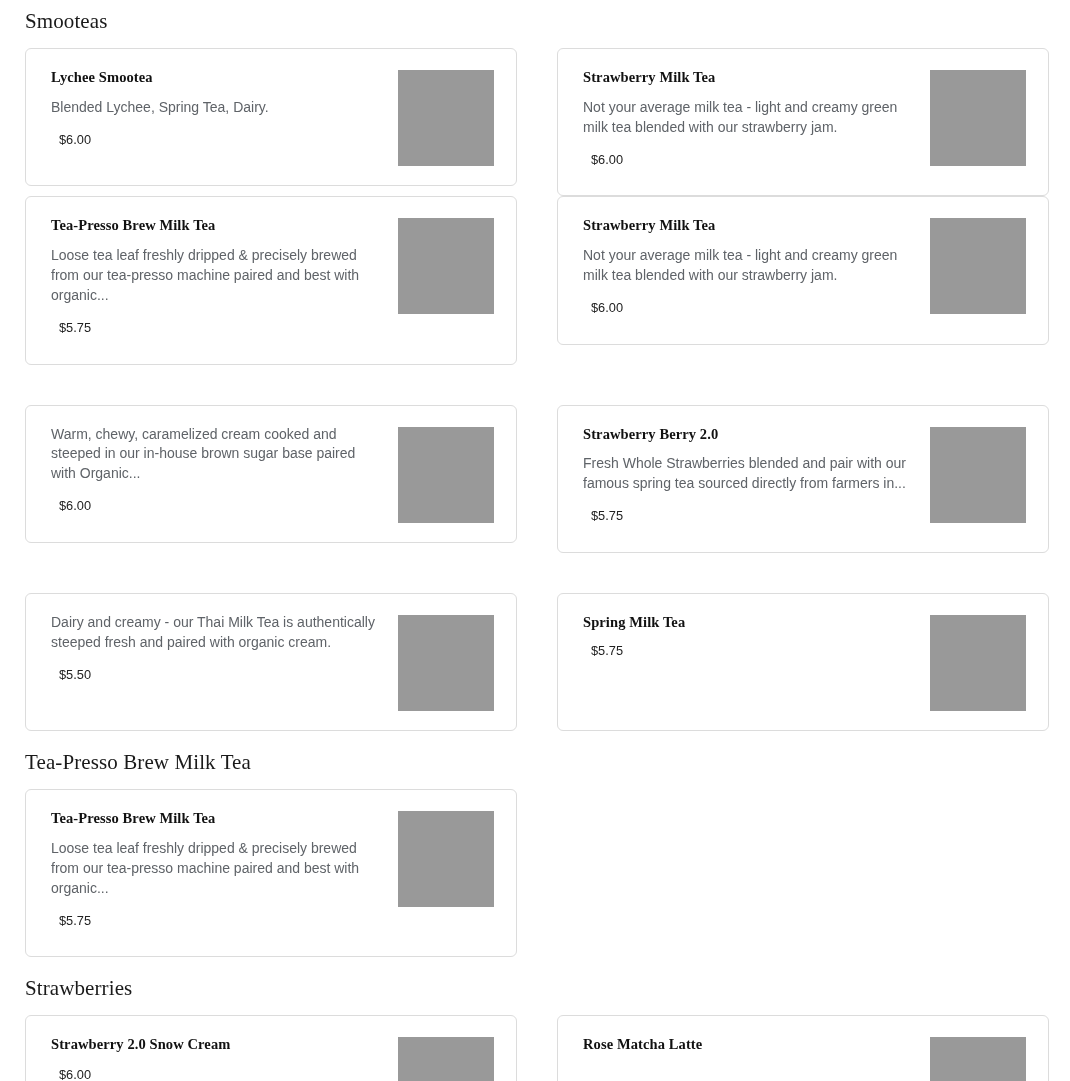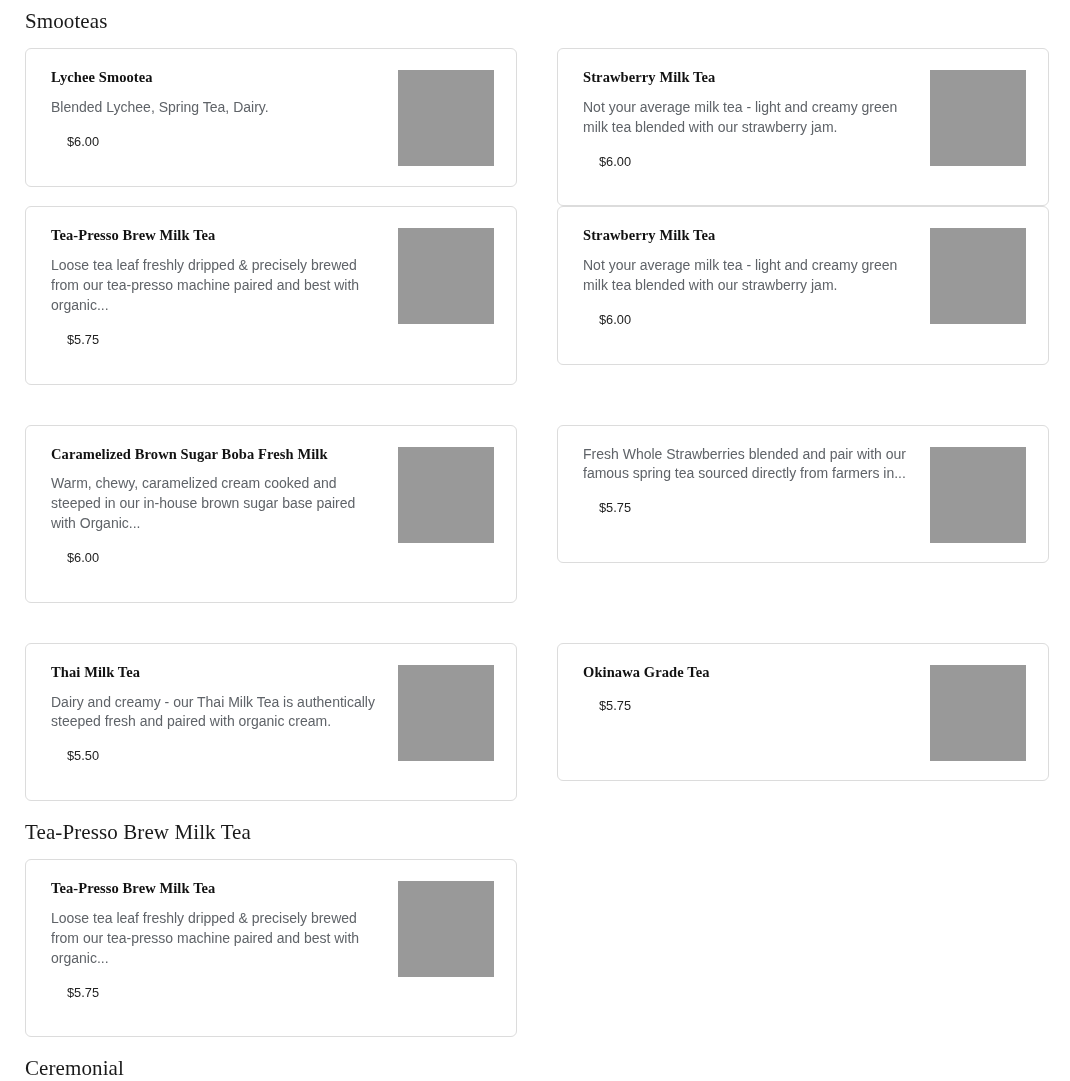--- a/index.html
+++ b/index.html
@@ -80,21 +80,21 @@
     line-height: 1.42;
     margin: 0 0 14px 0;
     max-width: 330px;
   }
 
   .item-price {
     font-family: "Liberation Sans", sans-serif;
     font-size: 12.8px;
     color: #222222;
     line-height: 1.3;
-    margin: 16px;
+    margin: 8px;
   }
 
   .item-thumb {
     flex: 0 0 auto;
     width: 96px;
     height: 96px;
     background: #999999;
     margin-top: 2px;
   }
 
@@ -147,47 +147,46 @@
         <div class="card-text">
           <div class="item-name">Strawberry Milk Tea</div>
           <div class="item-desc">Not your average milk tea - light and creamy green milk tea blended with our strawberry jam.</div>
           <div class="item-price">$6.00</div>
         </div>
         <div class="item-thumb"></div>
       </div>
 
       <div class="menu-card">
         <div class="card-text">
-          <div class="item-name">Caramelized Brown Sugar Boba Fresh Milk</div>
           <div class="item-desc">Warm, chewy, caramelized cream cooked and steeped in our in-house brown sugar base paired with Organic...</div>
           <div class="item-price">$6.00</div>
         </div>
         <div class="item-thumb"></div>
       </div>
 
       <div class="menu-card">
         <div class="card-text">
+          <div class="item-name">Strawberry Berry 2.0</div>
           <div class="item-desc">Fresh Whole Strawberries blended and pair with our famous spring tea sourced directly from farmers in...</div>
           <div class="item-price">$5.75</div>
         </div>
         <div class="item-thumb"></div>
       </div>
 
       <div class="menu-card">
         <div class="card-text">
-          <div class="item-name">Thai Milk Tea</div>
           <div class="item-desc">Dairy and creamy - our Thai Milk Tea is authentically steeped fresh and paired with organic cream.</div>
           <div class="item-price">$5.50</div>
         </div>
         <div class="item-thumb"></div>
       </div>
 
       <div class="menu-card">
         <div class="card-text">
-          <div class="item-name">Okinawa Grade Tea</div>
+          <div class="item-name">Spring Milk Tea</div>
           <div class="item-price">$5.75</div>
         </div>
         <div class="item-thumb"></div>
       </div>
 
     </div>
   </section>
 
   <section class="menu-section">
     <h2 class="section-heading">Tea-Presso Brew Milk Tea</h2>
@@ -199,21 +198,21 @@
           <div class="item-desc">Loose tea leaf freshly dripped &amp; precisely brewed from our tea-presso machine paired and best with organic...</div>
           <div class="item-price">$5.75</div>
         </div>
         <div class="item-thumb"></div>
       </div>
 
     </div>
   </section>
 
   <section class="menu-section">
-    <h2 class="section-heading">Ceremonial</h2>
+    <h2 class="section-heading">Strawberries</h2>
     <div class="card-grid">
 
       <div class="menu-card no-desc">
         <div class="card-text">
           <div class="item-name">Strawberry 2.0 Snow Cream</div>
           <div class="item-price">$6.00</div>
         </div>
         <div class="item-thumb"></div>
       </div>
 

